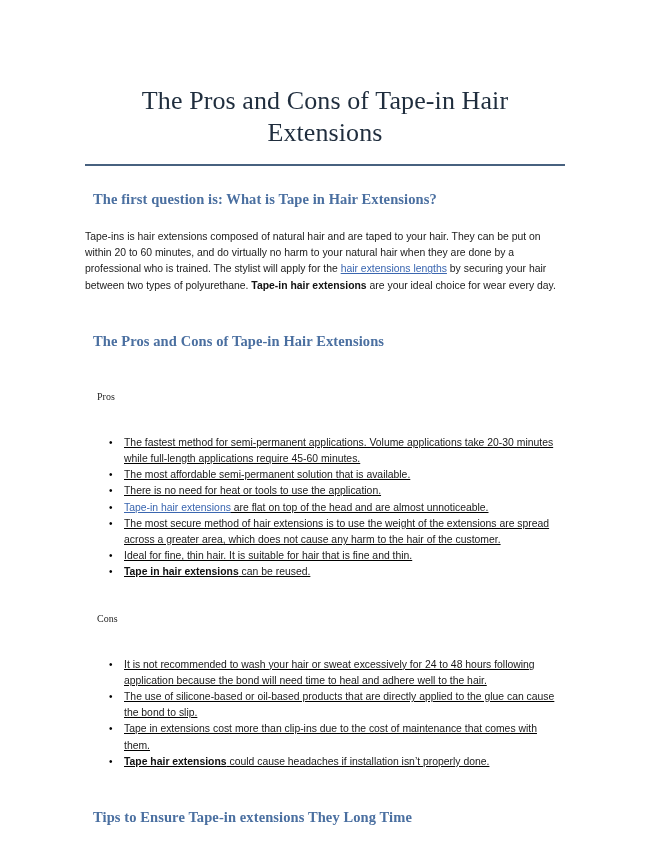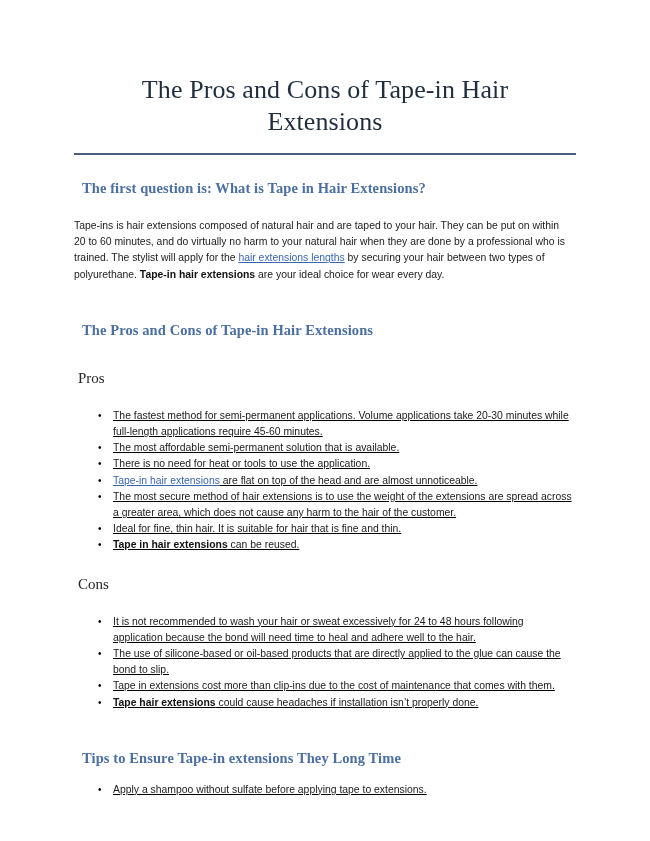--- a/index.html
+++ b/index.html
@@ -13,21 +13,21 @@
     height: 841px;
     font-family: "Liberation Sans", sans-serif;
     color: #000000;
     position: relative;
     overflow: hidden;
   }
 
   .page {
     width: 650px;
     height: 841px;
-    padding: 0;
+    padding: 11px;
     position: relative;
   }
 
   
   .doc-title {
     font-family: "Liberation Serif", serif;
     font-size: 26px;
     line-height: 32px;
     font-weight: 400;
     color: #1f2d3d;
@@ -52,25 +52,25 @@
     font-weight: 700;
     color: #4a6fa0;
     margin: 8px;
     padding: 0 74px;
     letter-spacing: 0.1px;
   }
 
   
   .h-sub {
     font-family: "Liberation Serif", serif;
-    font-size: 15px;
+    font-size: 10px;
     line-height: 20px;
     font-weight: 400;
     color: #262626;
-    margin: 4px;
+    margin: 12px;
     padding: 0 74px;
   }
 
   
   .body-p {
     font-family: "Liberation Sans", sans-serif;
     font-size: 10.4px;
     line-height: 16.2px;
     color: #1a1a1a;
     margin: 0;

